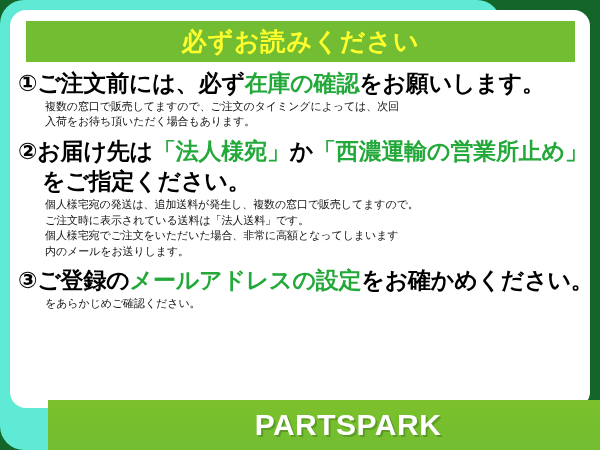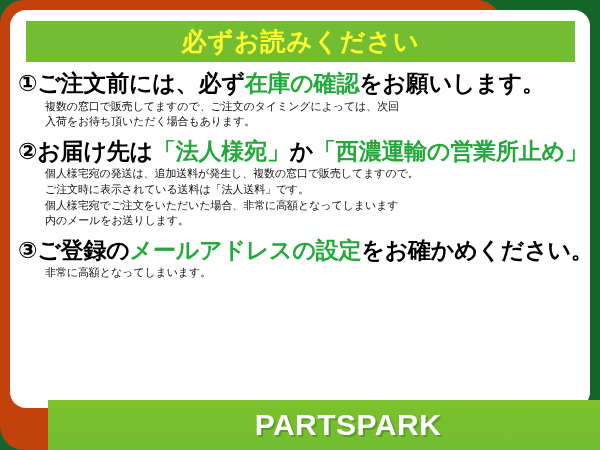--- a/index.html
+++ b/index.html
@@ -11,21 +11,21 @@
     height: 450px;
     overflow: hidden;
     font-family: "Liberation Sans", "DejaVu Sans", sans-serif;
     background: #14652a;
   }
 
   #notice-card {
     position: relative;
     width: 501px;
     height: 450px;
-    background: #c2410c;
+    background: #5eead4;
     box-sizing: border-box;
     border-radius: 24px;
   }
 
   
   #white-panel {
     position: absolute;
     left: 10px;
     top: 10px;
     width: 580px;
@@ -138,32 +138,33 @@
       <div class="notice-item">
         <div class="item-heading"><span>①</span><span>ご注文前には、必ず</span><span class="hl">在庫の確認</span><span>をお願いします。</span></div>
         <div class="item-sub">
           <div>複数の窓口で販売してますので、ご注文のタイミングによっては、次回</div>
           <div>入荷をお待ち頂いただく場合もあります。</div>
         </div>
       </div>
 
       <div class="notice-item">
         <div class="item-heading"><span>②</span><span>お届け先は</span><span class="hl">「法人様宛」</span><span>か</span><span class="hl">「西濃運輸の営業所止め」</span></div>
+        <div class="item-heading heading-indent">をご指定ください。</div>
         <div class="item-sub">
           <div>個人様宅宛の発送は、追加送料が発生し、複数の窓口で販売してますので。</div>
           <div>ご注文時に表示されている送料は「法人送料」です。</div>
           <div>個人様宅宛でご注文をいただいた場合、非常に高額となってしまいます</div>
           <div>内のメールをお送りします。</div>
         </div>
       </div>
 
       <div class="notice-item">
         <div class="item-heading"><span>③</span><span>ご登録の</span><span class="hl">メールアドレスの設定</span><span>をお確かめください。</span></div>
         <div class="item-sub">
-          <div>非常に高額となってしまいます。</div>
+          <div>をあらかじめご確認ください。</div>
         </div>
       </div>
 
     </div>
   </div>
 
   <div id="footer-bar">
     <span id="brand-logo">PARTSPARK</span>
   </div>
 

